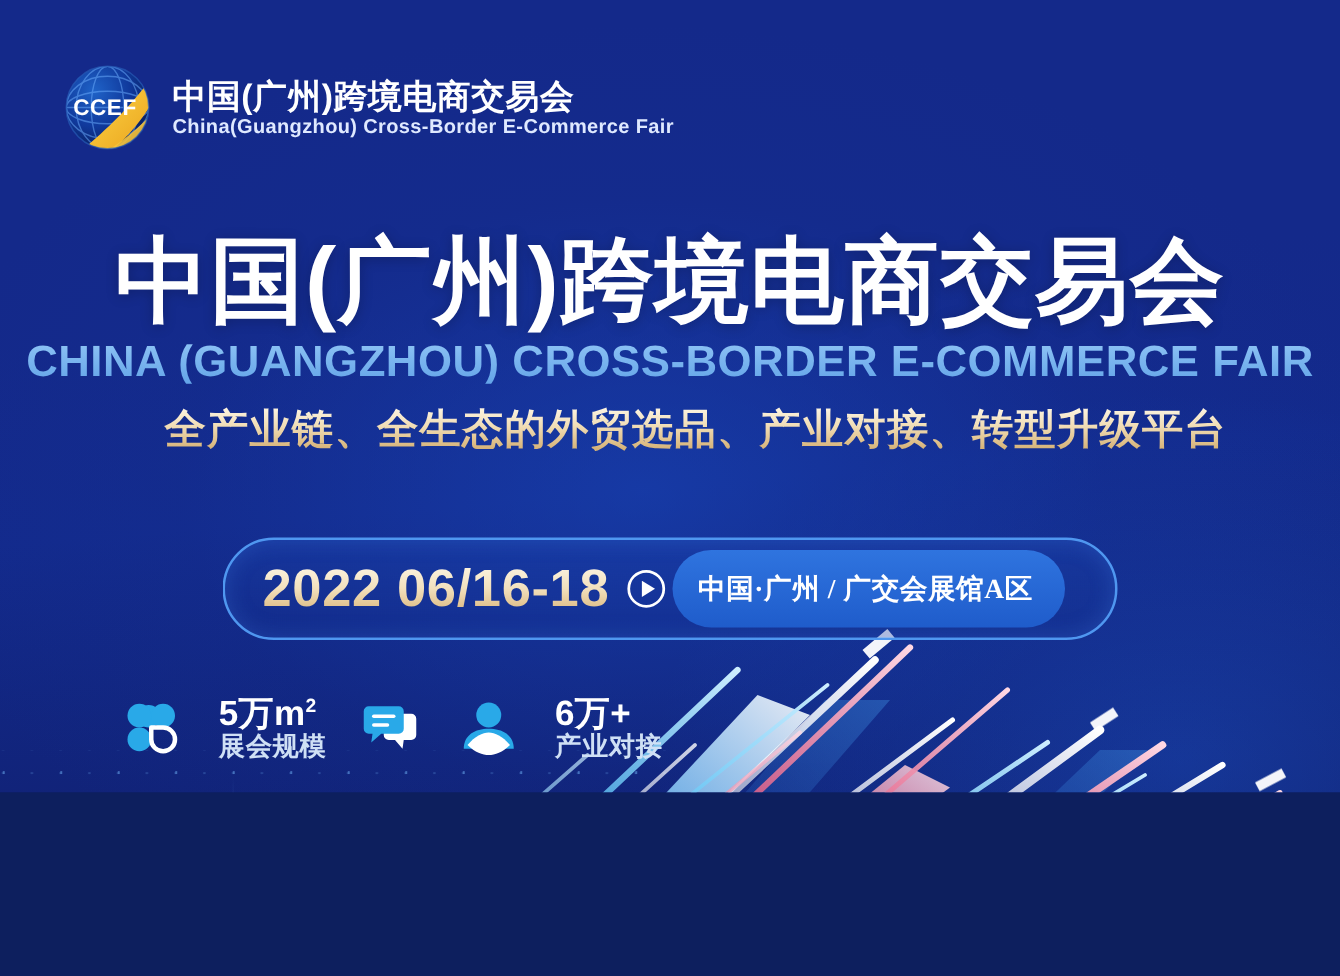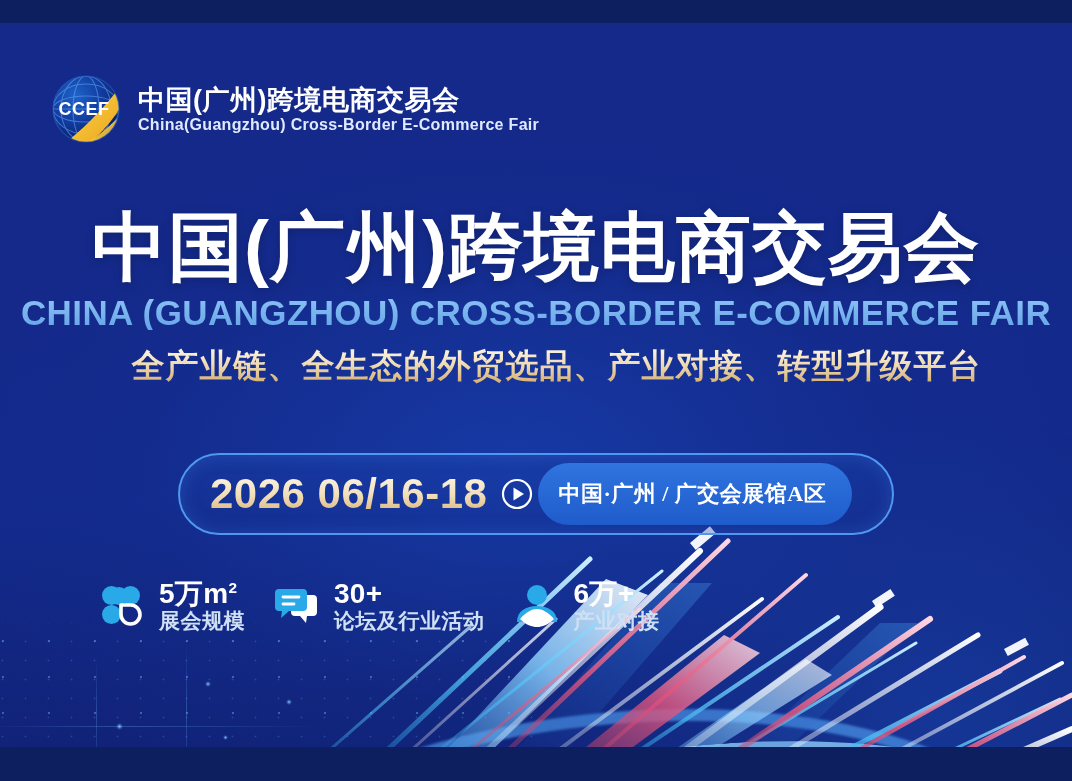--- a/index.html
+++ b/index.html
@@ -7,27 +7,26 @@
     padding: 0;
     background: #0d1f5e;
   }
   body {
     font-family: "Liberation Sans", "DejaVu Sans", sans-serif;
   }
 
   #poster {
     position: relative;
     width: 1072px;
-    height: 724px;
+    height: 634px;
     overflow: hidden;
     background:
       radial-gradient(ellipse 820px 520px at 48% 62%, rgba(25,70,185,0.55) 0%, rgba(20,50,150,0.22) 45%, rgba(17,40,130,0) 72%),
       radial-gradient(ellipse 600px 420px at 88% 96%, rgba(30,90,210,0.38) 0%, rgba(20,55,160,0) 70%),
       linear-gradient(175deg, #14298a 0%, #14298a 38%, #132a8c 60%, #102071 100%);
-    margin-top: 23px;
   }
 
   
   .grid-dots {
     position: absolute;
     left: -20px; top: 600px;
     width: 560px; height: 220px;
     background-image:
       radial-gradient(circle, rgba(120,190,255,0.55) 0.9px, transparent 1.2px),
       radial-gradient(circle, rgba(120,190,255,0.30) 0.8px, transparent 1.1px);
@@ -240,21 +239,21 @@
     left: 96px;
     top: 556px;
     width: 900px;
     display: flex;
     align-items: flex-start;
     gap: 26px;
   }
   .stat {
     display: flex;
     align-items: center;
-    gap: 11px;
+    gap: 27px;
     white-space: nowrap;
   }
   .stat-icon {
     flex: 0 0 auto;
     width: 52px; height: 52px;
     display: flex;
     align-items: center;
     justify-content: center;
   }
   .stat-body {
@@ -428,21 +427,21 @@
     </div>
   </div>
 
   <div class="headline-wrap">
     <div class="headline-cn">中国(广州)跨境电商交易会</div>
     <div class="headline-en">CHINA (GUANGZHOU) CROSS-BORDER E-COMMERCE FAIR</div>
     <div class="tagline">全产业链、全生态的外贸选品、产业对接、转型升级平台</div>
   </div>
 
   <div class="date-bar">
-    <div class="date-text">2026  06/16-18</div>
+    <div class="date-text">2022  06/16-18</div>
     <div class="play-icon">
       <svg width="32" height="32" viewBox="0 0 32 32">
         <circle cx="16" cy="16" r="14" fill="none" stroke="#ffffff" stroke-width="2.2"></circle>
         <polygon points="12.5,9.5 23,16 12.5,22.5" fill="#ffffff"></polygon>
       </svg>
     </div>
     <div class="venue-pill">
       <span class="venue-text">中国·广州 / 广交会展馆A区</span>
     </div>
   </div>
@@ -470,24 +469,20 @@
       <div class="stat-icon">
         <svg width="52" height="52" viewBox="0 0 52 52">
           <path d="M24 15 h18 a4 4 0 0 1 4 4 v13 a4 4 0 0 1 -4 4 h-6 l-1 7 l-6 -7 h-5 a4 4 0 0 1 -4 -4 v-13 a4 4 0 0 1 4 -4 z" fill="#ffffff"></path>
           <path d="M8 9 h24 a4 4 0 0 1 4 4 v14 a4 4 0 0 1 -4 4 h-14 l-8 7 l1 -7 h-3 a4 4 0 0 1 -4 -4 v-14 a4 4 0 0 1 4 -4 z" fill="#29a9e8"></path>
           <g stroke="#ffffff" stroke-width="2.8" stroke-linecap="round">
             <line x1="12" y1="17" x2="28" y2="17"></line>
             <line x1="12" y1="24" x2="23" y2="24"></line>
           </g>
         </svg>
       </div>
-      <div class="stat-body">
-        <div class="stat-value"><span>30+</span><sup></sup></div>
-        <div class="stat-label">论坛及行业活动</div>
-      </div>
     </div>
 
     <div class="stat">
       <div class="stat-icon">
         <svg width="52" height="52" viewBox="0 0 52 52">
           <circle cx="26" cy="15" r="10" fill="#29a9e8"></circle>
           <path d="M6 42 C6 31, 15 26, 26 26 C37 26, 46 31, 46 42 Z" fill="#29a9e8"></path>
           <path d="M9 39 C15 32, 21 29, 26 29 C31 29, 37 32, 43 39 C37 45, 31 47, 26 47 C21 47, 15 45, 9 39 Z" fill="#ffffff"></path>
           <ellipse cx="26" cy="38.5" rx="5" ry="5" fill="#29a9e8" opacity="0"></ellipse>
         </svg>

